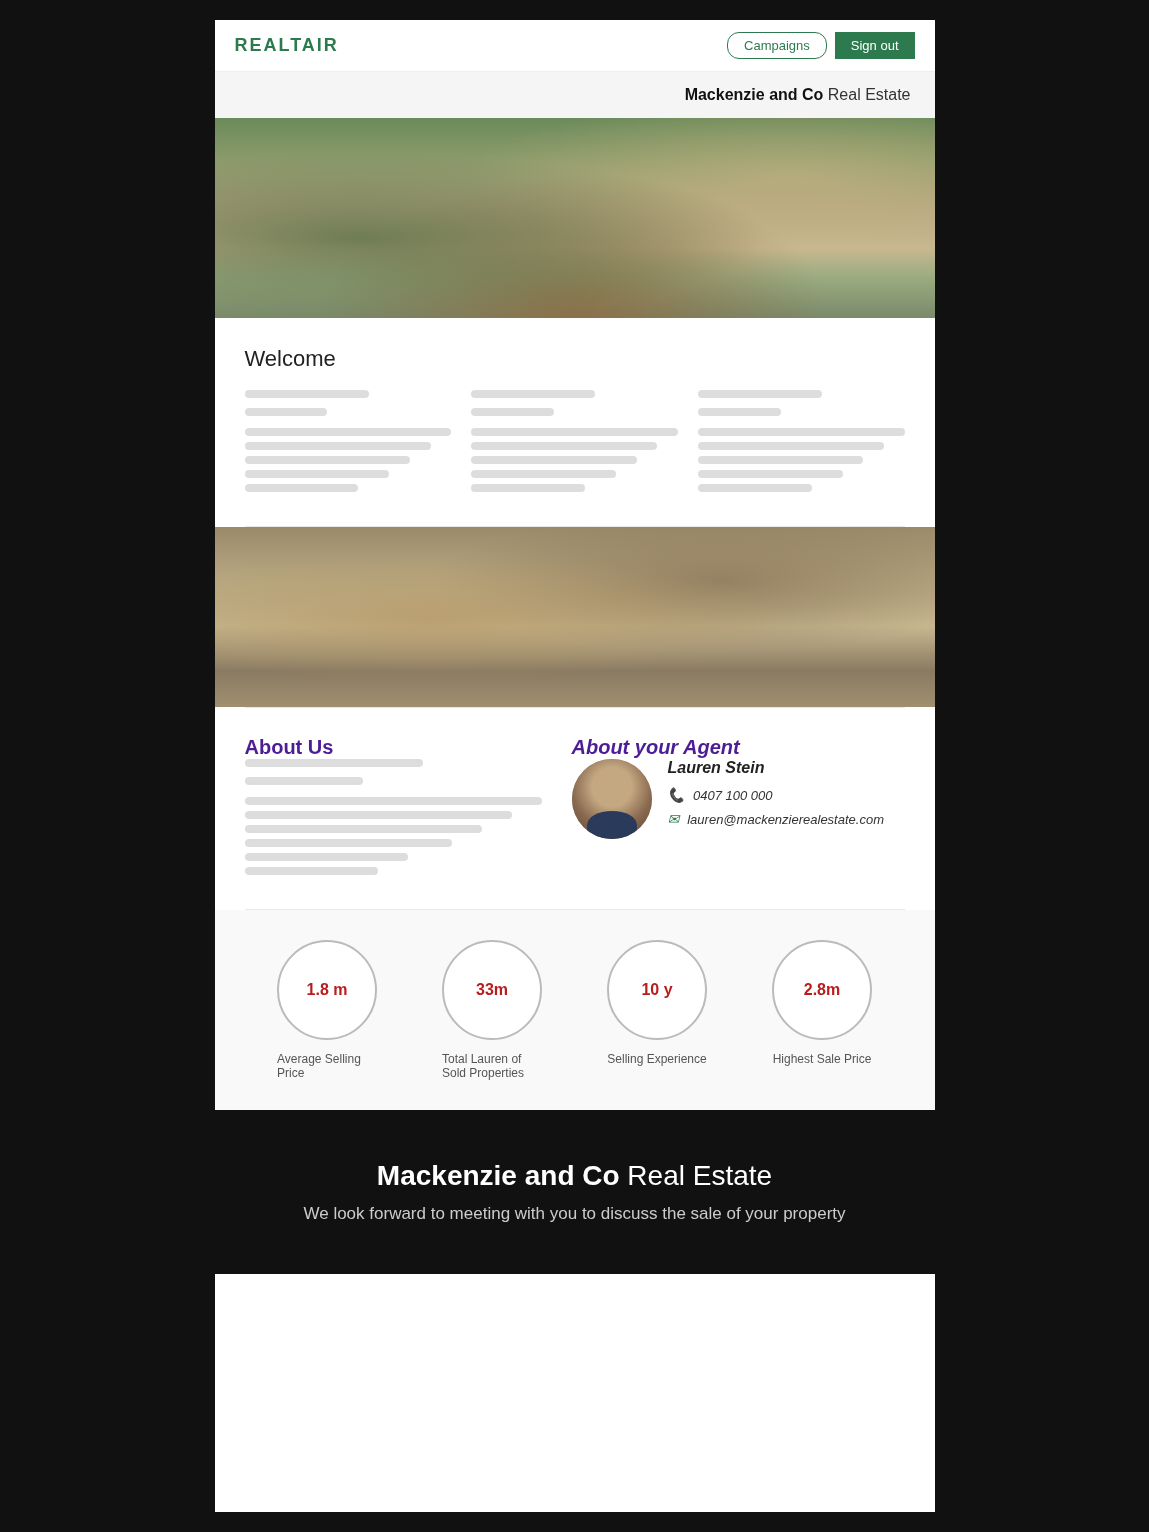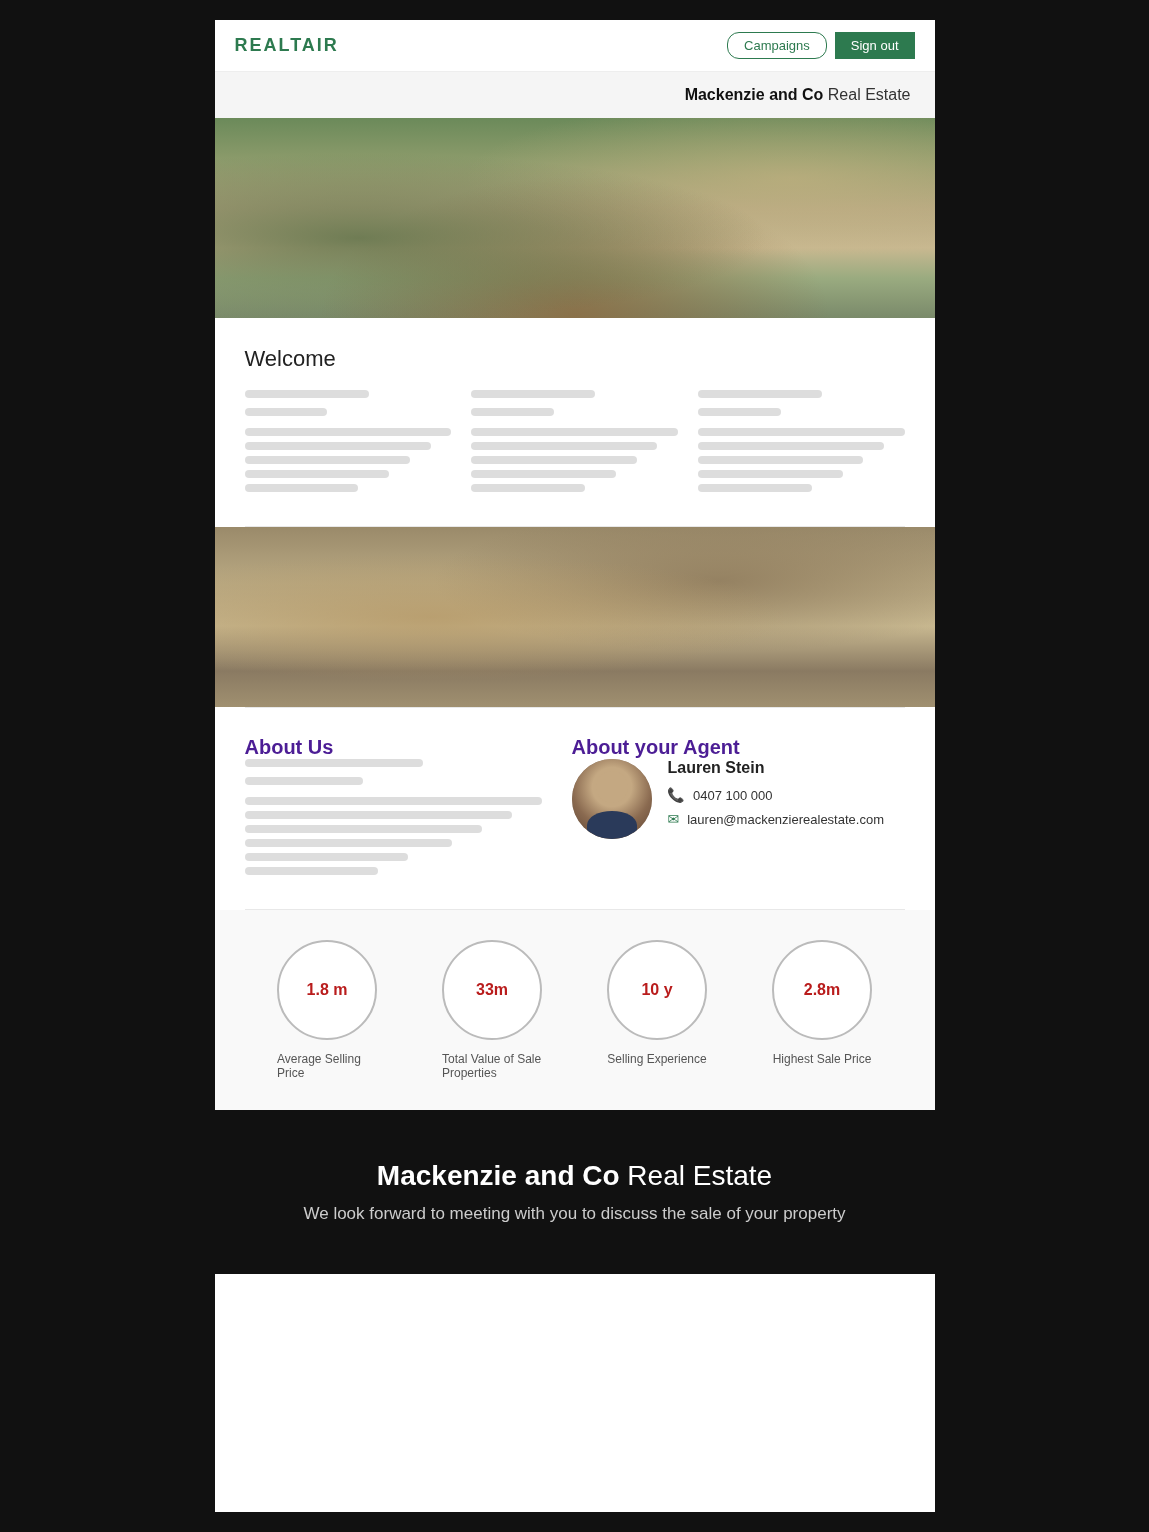--- a/index.html
+++ b/index.html
@@ -143,21 +143,21 @@
         linear-gradient(180deg, #9a8a6a 0%, #b8a882 30%, #c8b890 55%, #8a7a62 80%, #a09070 100%);
     }
     
     .about-section {
       display: flex;
       gap: 30px;
       padding: 28px 30px;
       background: #fff;
     }
     .about-left { flex: 0 0 45%; }
-    .about-right { flex: 1; }
+    .about-right { flex: 1; font-style: italic; }
     .about-section-title {
       font-size: 20px;
       font-weight: 700;
       color: #4c1d95;
       margin-bottom: 0;
     }
     .agent-name {
       font-size: 16px;
       font-weight: 700;
       color: #222;
@@ -380,21 +380,21 @@
   <div class="divider"></div>
 
   <div class="stats-section">
 
   <div class="stat-item">
       <div class="stat-circle">1.8 m</div>
       <div class="stat-label">Average Selling Price</div>
     </div>
       <div class="stat-item">
       <div class="stat-circle">33m</div>
-      <div class="stat-label">Total Value of Sale Properties</div>
+      <div class="stat-label">Total Lauren of Sold Properties</div>
     </div>
       <div class="stat-item">
       <div class="stat-circle">10 y</div>
       <div class="stat-label">Selling Experience</div>
     </div>
       <div class="stat-item">
       <div class="stat-circle">2.8m</div>
       <div class="stat-label">Highest Sale Price</div>
     </div>
     </div>

